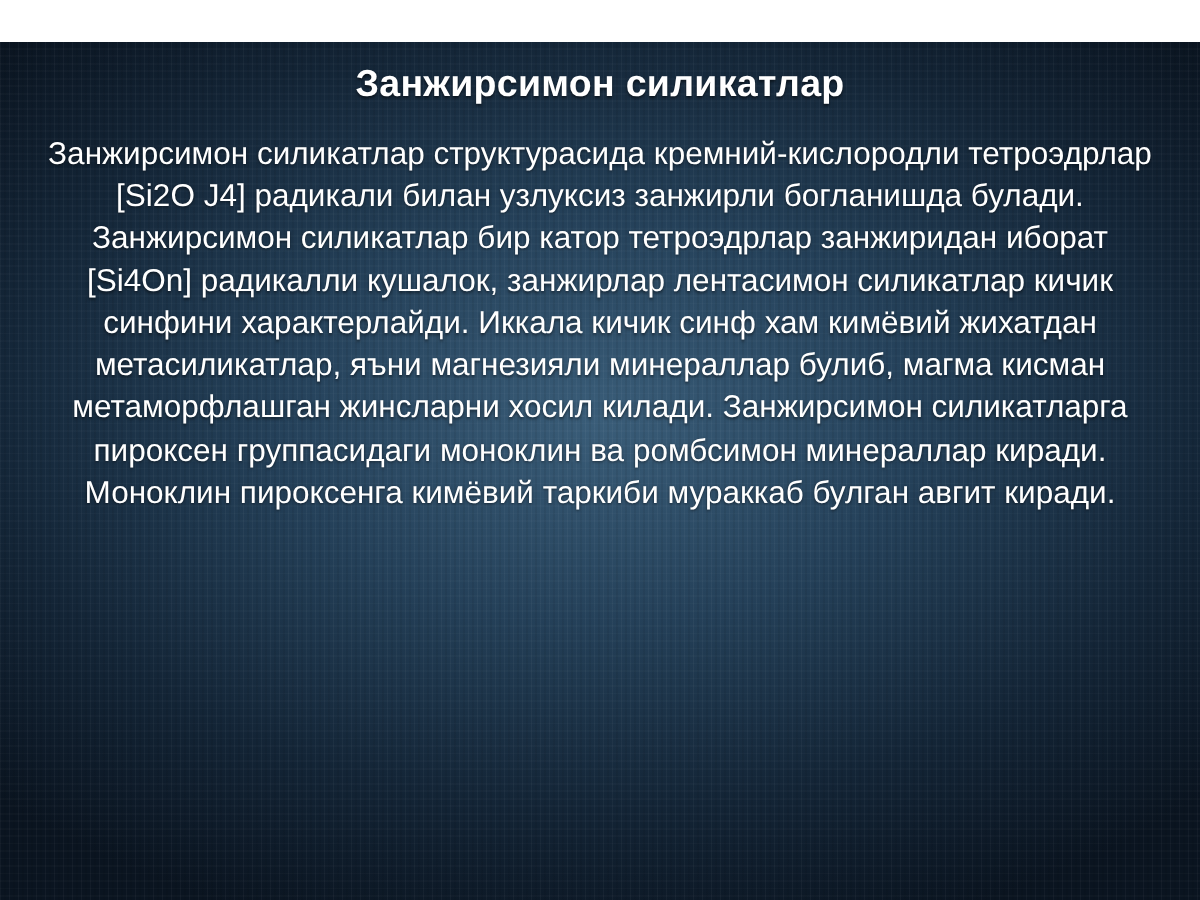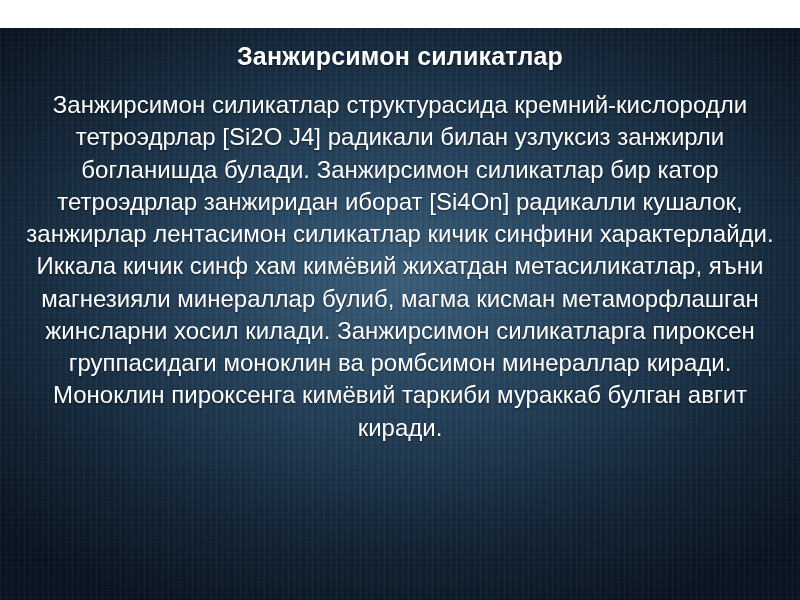--- a/index.html
+++ b/index.html
@@ -64,21 +64,21 @@
     font-weight: bold;
     font-size: 25px;
     letter-spacing: 0.2px;
     padding-top: 14px;
     text-shadow: 0 1px 2px rgba(0,0,0,0.55);
   }
   .body-text {
     margin: 18px 24px 0 24px;
     text-align: center;
     color: #ffffff;
-    font-size: 24px;
+    font-size: 21px;
     line-height: 1.345;
     text-shadow: 0 1px 2px rgba(0,0,0,0.5);
   }
   .body-text p {
     margin: 0;
   }
 </style>
 </head>
 <body>
 

